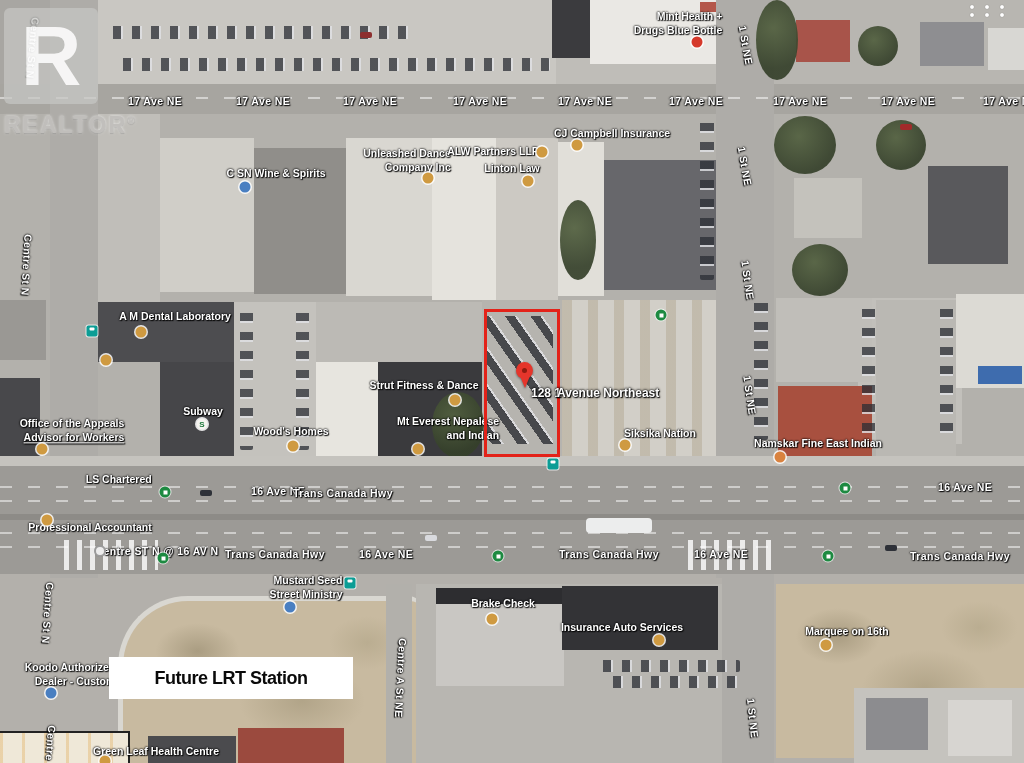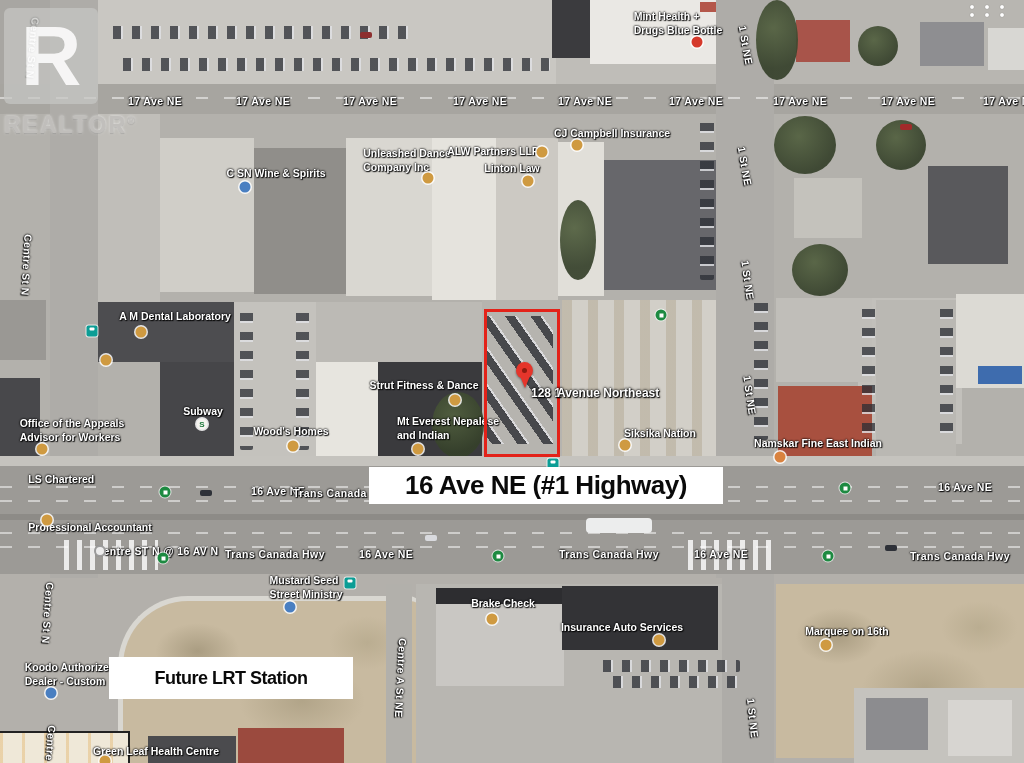--- a/index.html
+++ b/index.html
@@ -4,21 +4,21 @@
 <style>
   html,body{margin:0;padding:0;background:#fff}
   #stage{position:relative;width:1024px;height:763px;overflow:hidden;
          background:#b3b1ac;font-family:"Liberation Sans",sans-serif}
   .abs{position:absolute}
   
   .street-label{position:absolute;font:700 10.5px "Liberation Sans",sans-serif;color:#fff;
     white-space:nowrap;letter-spacing:.4px;z-index:20;transform:translate(-50%,-50%);
     text-shadow:0 0 2px #000,0 0 2px #000,1px 1px 1px rgba(0,0,0,.85)}
   .biz-label{position:absolute;font:700 10.5px "Liberation Sans",sans-serif;color:#fff;
-    text-align:left;white-space:nowrap;line-height:1.3;z-index:20;transform:translate(-50%,-50%);
+    text-align:right;white-space:nowrap;line-height:1.3;z-index:20;transform:translate(-50%,-50%);
     text-shadow:0 0 2px #000,0 0 2px #000,1px 1px 1px rgba(0,0,0,.85)}
   .dot{position:absolute;width:11px;height:11px;border-radius:50%;z-index:21;
     transform:translate(-50%,-50%);box-shadow:0 0 0 1.5px rgba(255,255,255,.85);text-align:center}
   .dot-poi{background:#cf9a41}
   .dot-food{background:#d9823f}
   .dot-shop{background:#d5392b}
   .dot-blue{background:#4a7fc1}
   .dot-subway{background:#f6f4f0;color:#1f7a3d;font:700 8px/11px "Liberation Sans",sans-serif}
   .transit{position:absolute;z-index:21;transform:translate(-50%,-50%)}
   .t-bus-teal{width:11px;height:11px;border-radius:2px;background:#0c9d95;box-shadow:0 0 0 1px rgba(255,255,255,.7)}
@@ -222,21 +222,21 @@
       <div class="biz-label" style="left: 612px; top: 134px;">
         <span style="display: block;">CJ Campbell Insurance</span>
       </div>
       <div class="dot dot-poi" style="left: 577px; top: 145px;"></div>
       <div class="biz-label" style="left: 175px; top: 317px;">
         <span style="display: block;">A M Dental Laboratory</span>
       </div>
       <div class="dot dot-poi" style="left: 141px; top: 332px;"></div>
       <div class="biz-label" style="left: 72px; top: 431px;">
         <span style="display: block;">Office of the Appeals</span>
-        <span style="display: block;">Advisor for Workers</span>
+        <span style="display: block; text-decoration: underline;">Advisor for Workers</span>
       </div>
       <div class="dot dot-poi" style="left: 42px; top: 449px;"></div>
       <div class="biz-label" style="left: 203px; top: 412px;">
         <span style="display: block;">Subway</span>
       </div>
       <div class="dot dot-subway" style="left: 202px; top: 424px;">S</div>
       <div class="biz-label" style="left: 276px; top: 432px; padding-left: 30px;">
         <span style="display: block;">Wood's Homes</span>
       </div>
       <div class="dot dot-poi" style="left: 293px; top: 446px;"></div>
@@ -323,21 +323,20 @@
 
   <div id="red-box"></div>
   <div id="pin">
     <div class="head"></div>
     <div class="tip"></div>
     <div class="core"></div>
   </div>
   <span class="addr-label" style="left:531px;top:386px">128 1</span>
   <span class="addr-label" style="left:557px;top:386px">Avenue Northeast</span>
 
-  <div class="overlay-box" style="left:369px;top:467px;width:354px;height:37px;font-size:26px">16 Ave NE (#1 Highway)</div>
   <div class="overlay-box" style="left:109px;top:657px;width:244px;height:42px;font-size:18px">Future LRT Station</div>
 
   <div id="realtor">
     <div class="block">
       <span>R</span>
     </div>
     <div class="word"><span>REALTOR</span><sup>®</sup></div>
   </div>
 
   <div id="apps-grid">

